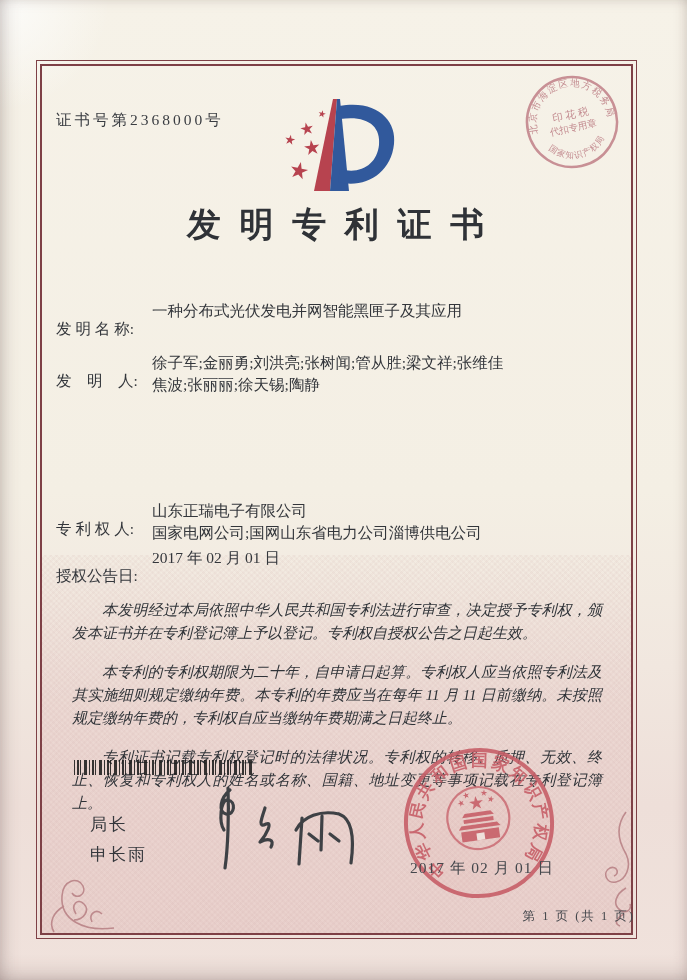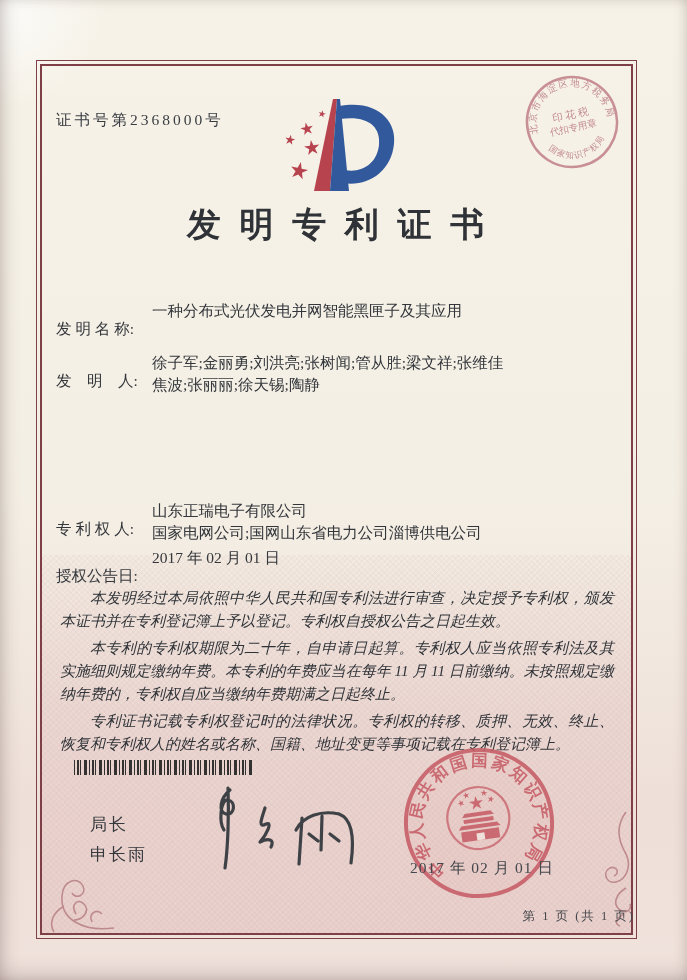--- a/index.html
+++ b/index.html
@@ -23,21 +23,21 @@
       repeating-linear-gradient(-45deg, rgba(186,138,138,.055) 0 2px, rgba(0,0,0,0) 2px 4px),
       linear-gradient(180deg, rgba(235,214,209,0) 0%, rgba(231,203,199,.45) 40%, rgba(232,205,201,.8) 100%);}
   .abs{position:absolute;}
   .cert-no{left:56px;top:110px;font-size:15.5px;letter-spacing:3px;color:#3a3d42;}
   .title{left:36px;top:202px;width:599px;text-align:center;font-size:34px;font-weight:700;
     color:#2f3237;letter-spacing:.55em;text-indent:.55em;}
   .row{left:56px;width:565px;font-size:15.5px;color:#33363b;display:flex;line-height:22px;}
   .row .lbl{flex:0 0 96px;white-space:nowrap;margin-top:18px;}
   .row .val{flex:1;}
   .body-block{left:56px;top:583px;width:562px;color:#2f3338;}
-  .body-block p{margin:4px;font-size:15px;line-height:23px;text-align:justify;
+  .body-block p{margin:16px;font-size:15px;line-height:23px;text-align:justify;
     text-indent:2em;font-style:italic;}
   .barcode{left:74px;top:760px;width:178px;height:15px;opacity:.88;
     background:repeating-linear-gradient(90deg,#1c1c1c 0 1px,rgba(0,0,0,0) 1px 3px,
       #1c1c1c 3px 5px,rgba(0,0,0,0) 5px 6px,#1c1c1c 6px 7px,rgba(0,0,0,0) 7px 10px,
       #1c1c1c 10px 13px,rgba(0,0,0,0) 13px 15px);}
   .director{left:90px;top:810px;font-family:"Liberation Sans",sans-serif;
     font-size:17px;color:#35383d;letter-spacing:2px;line-height:30px;}
   .seal-date{left:410px;top:858px;width:170px;font-size:15.5px;color:#44474c;letter-spacing:1px;}
   .footer{left:36px;top:908px;width:599px;text-align:right;font-size:12.5px;
     color:#44474c;letter-spacing:2px;}

